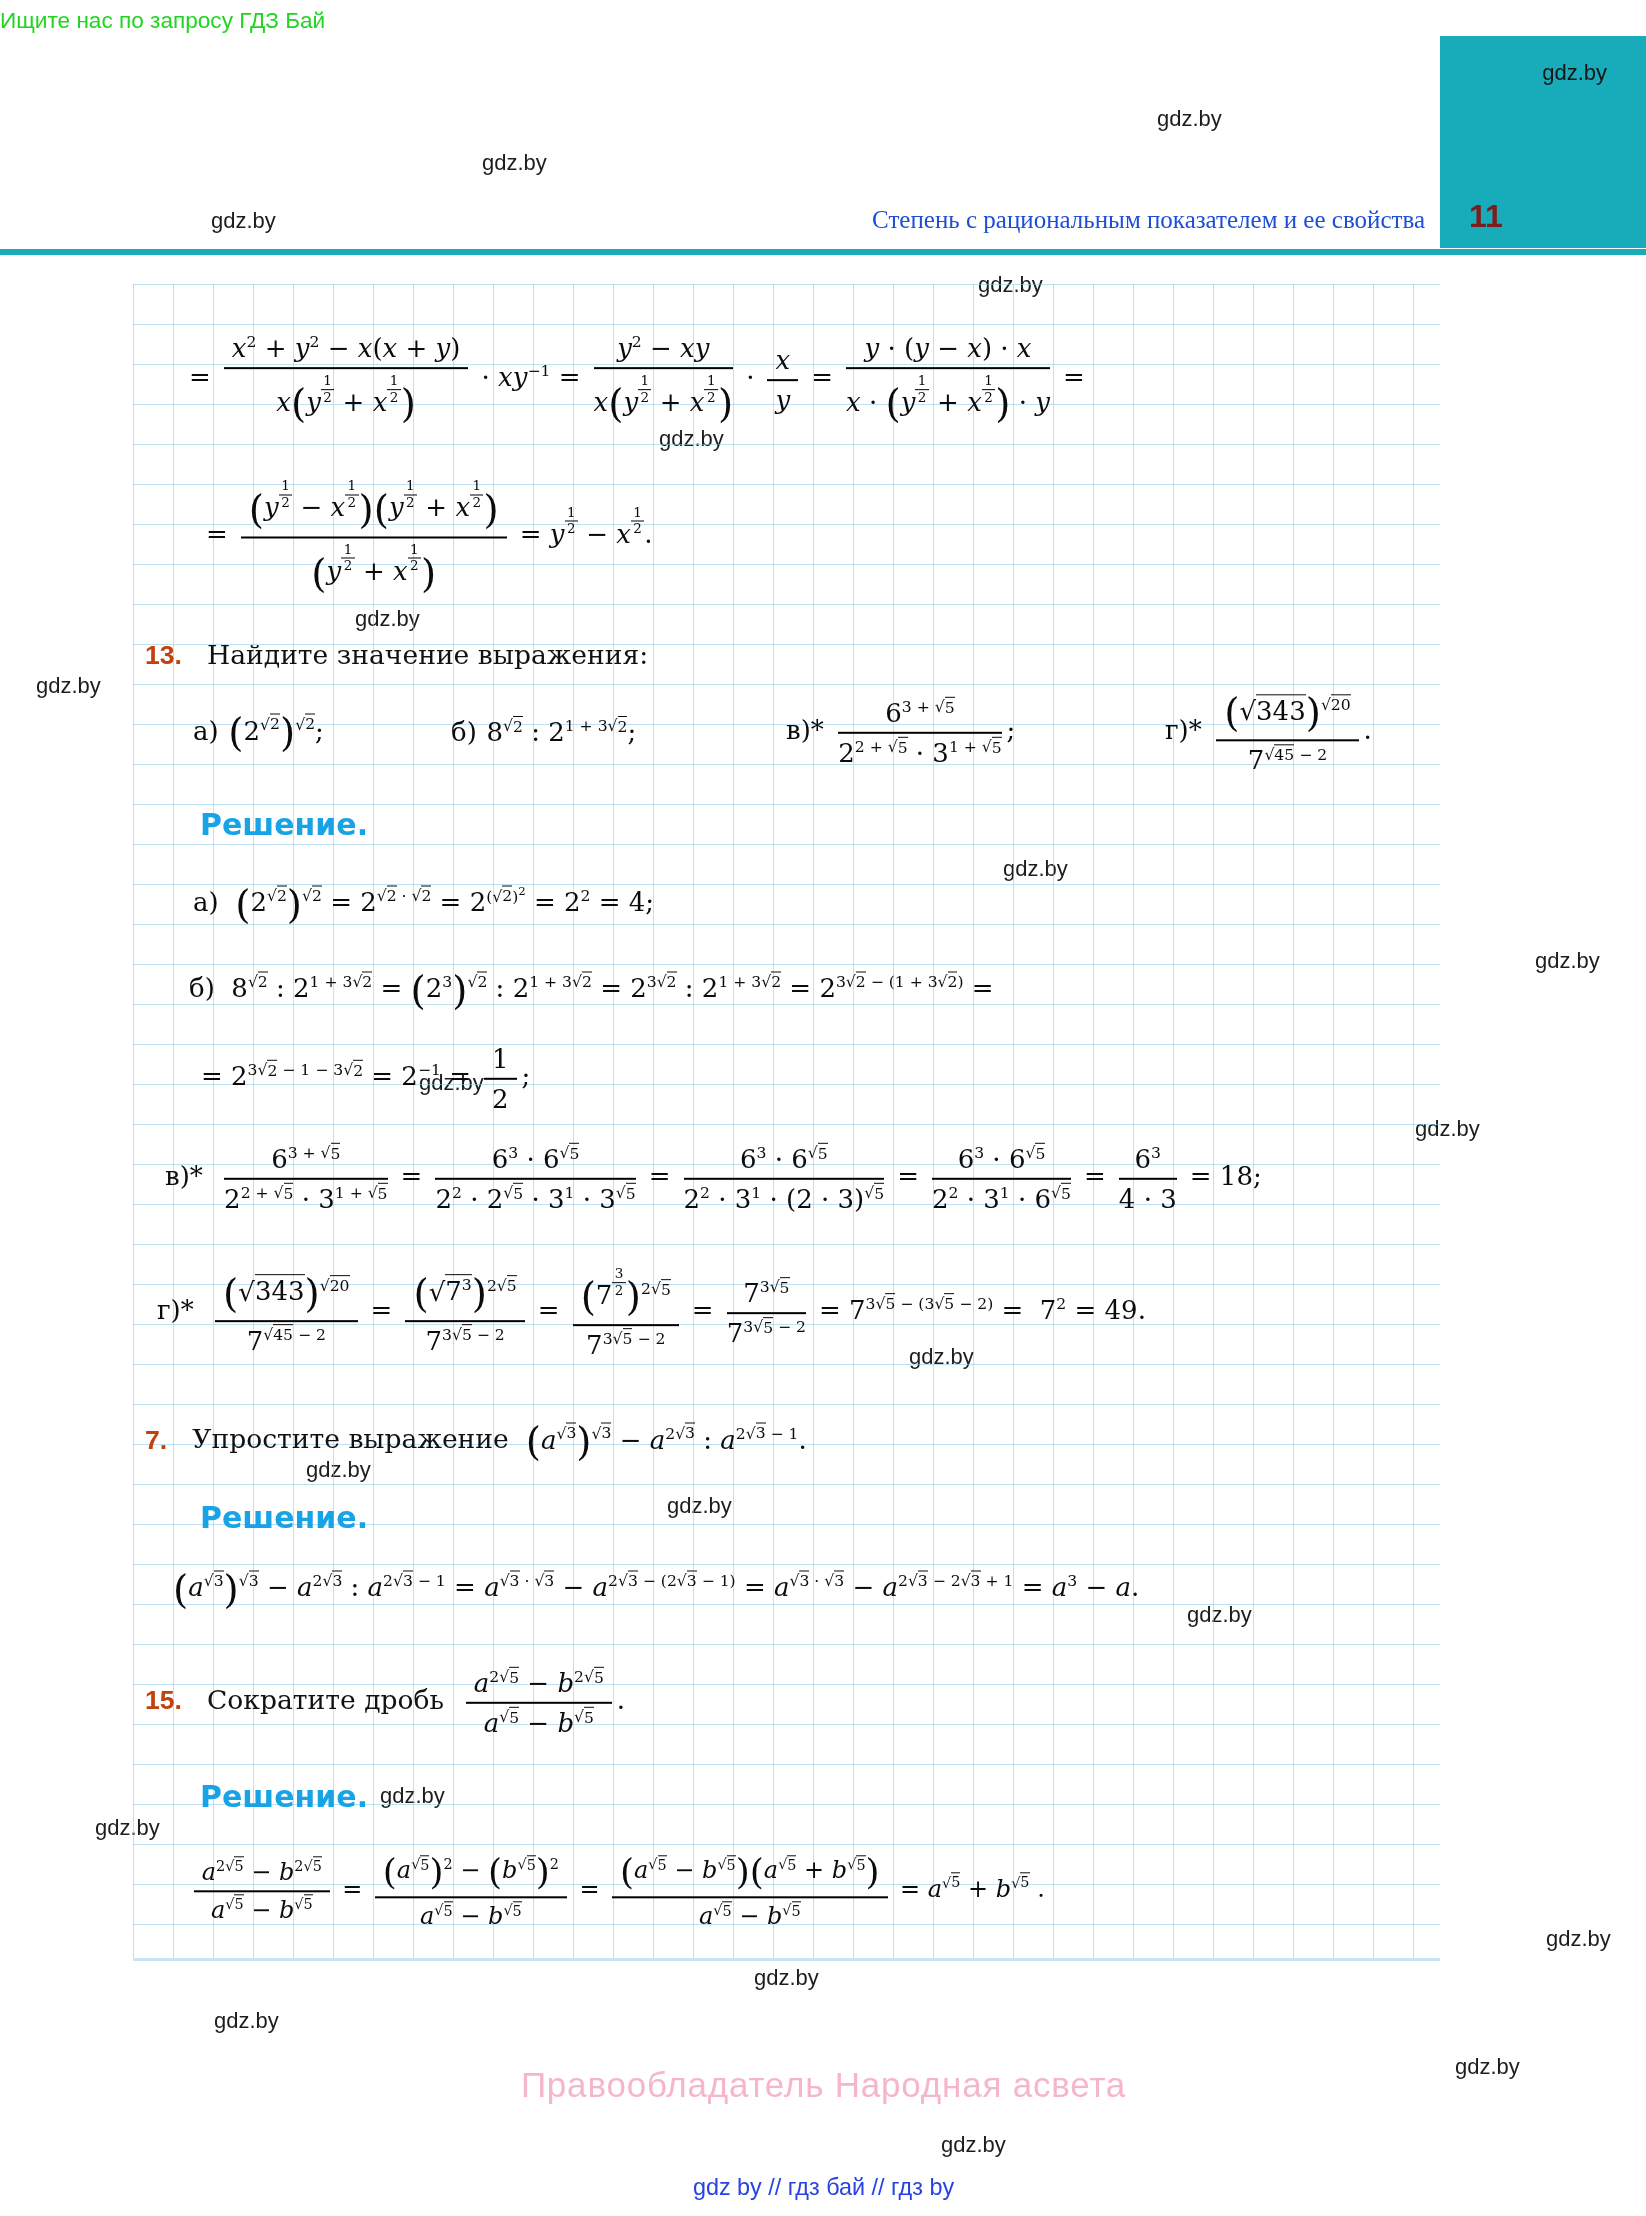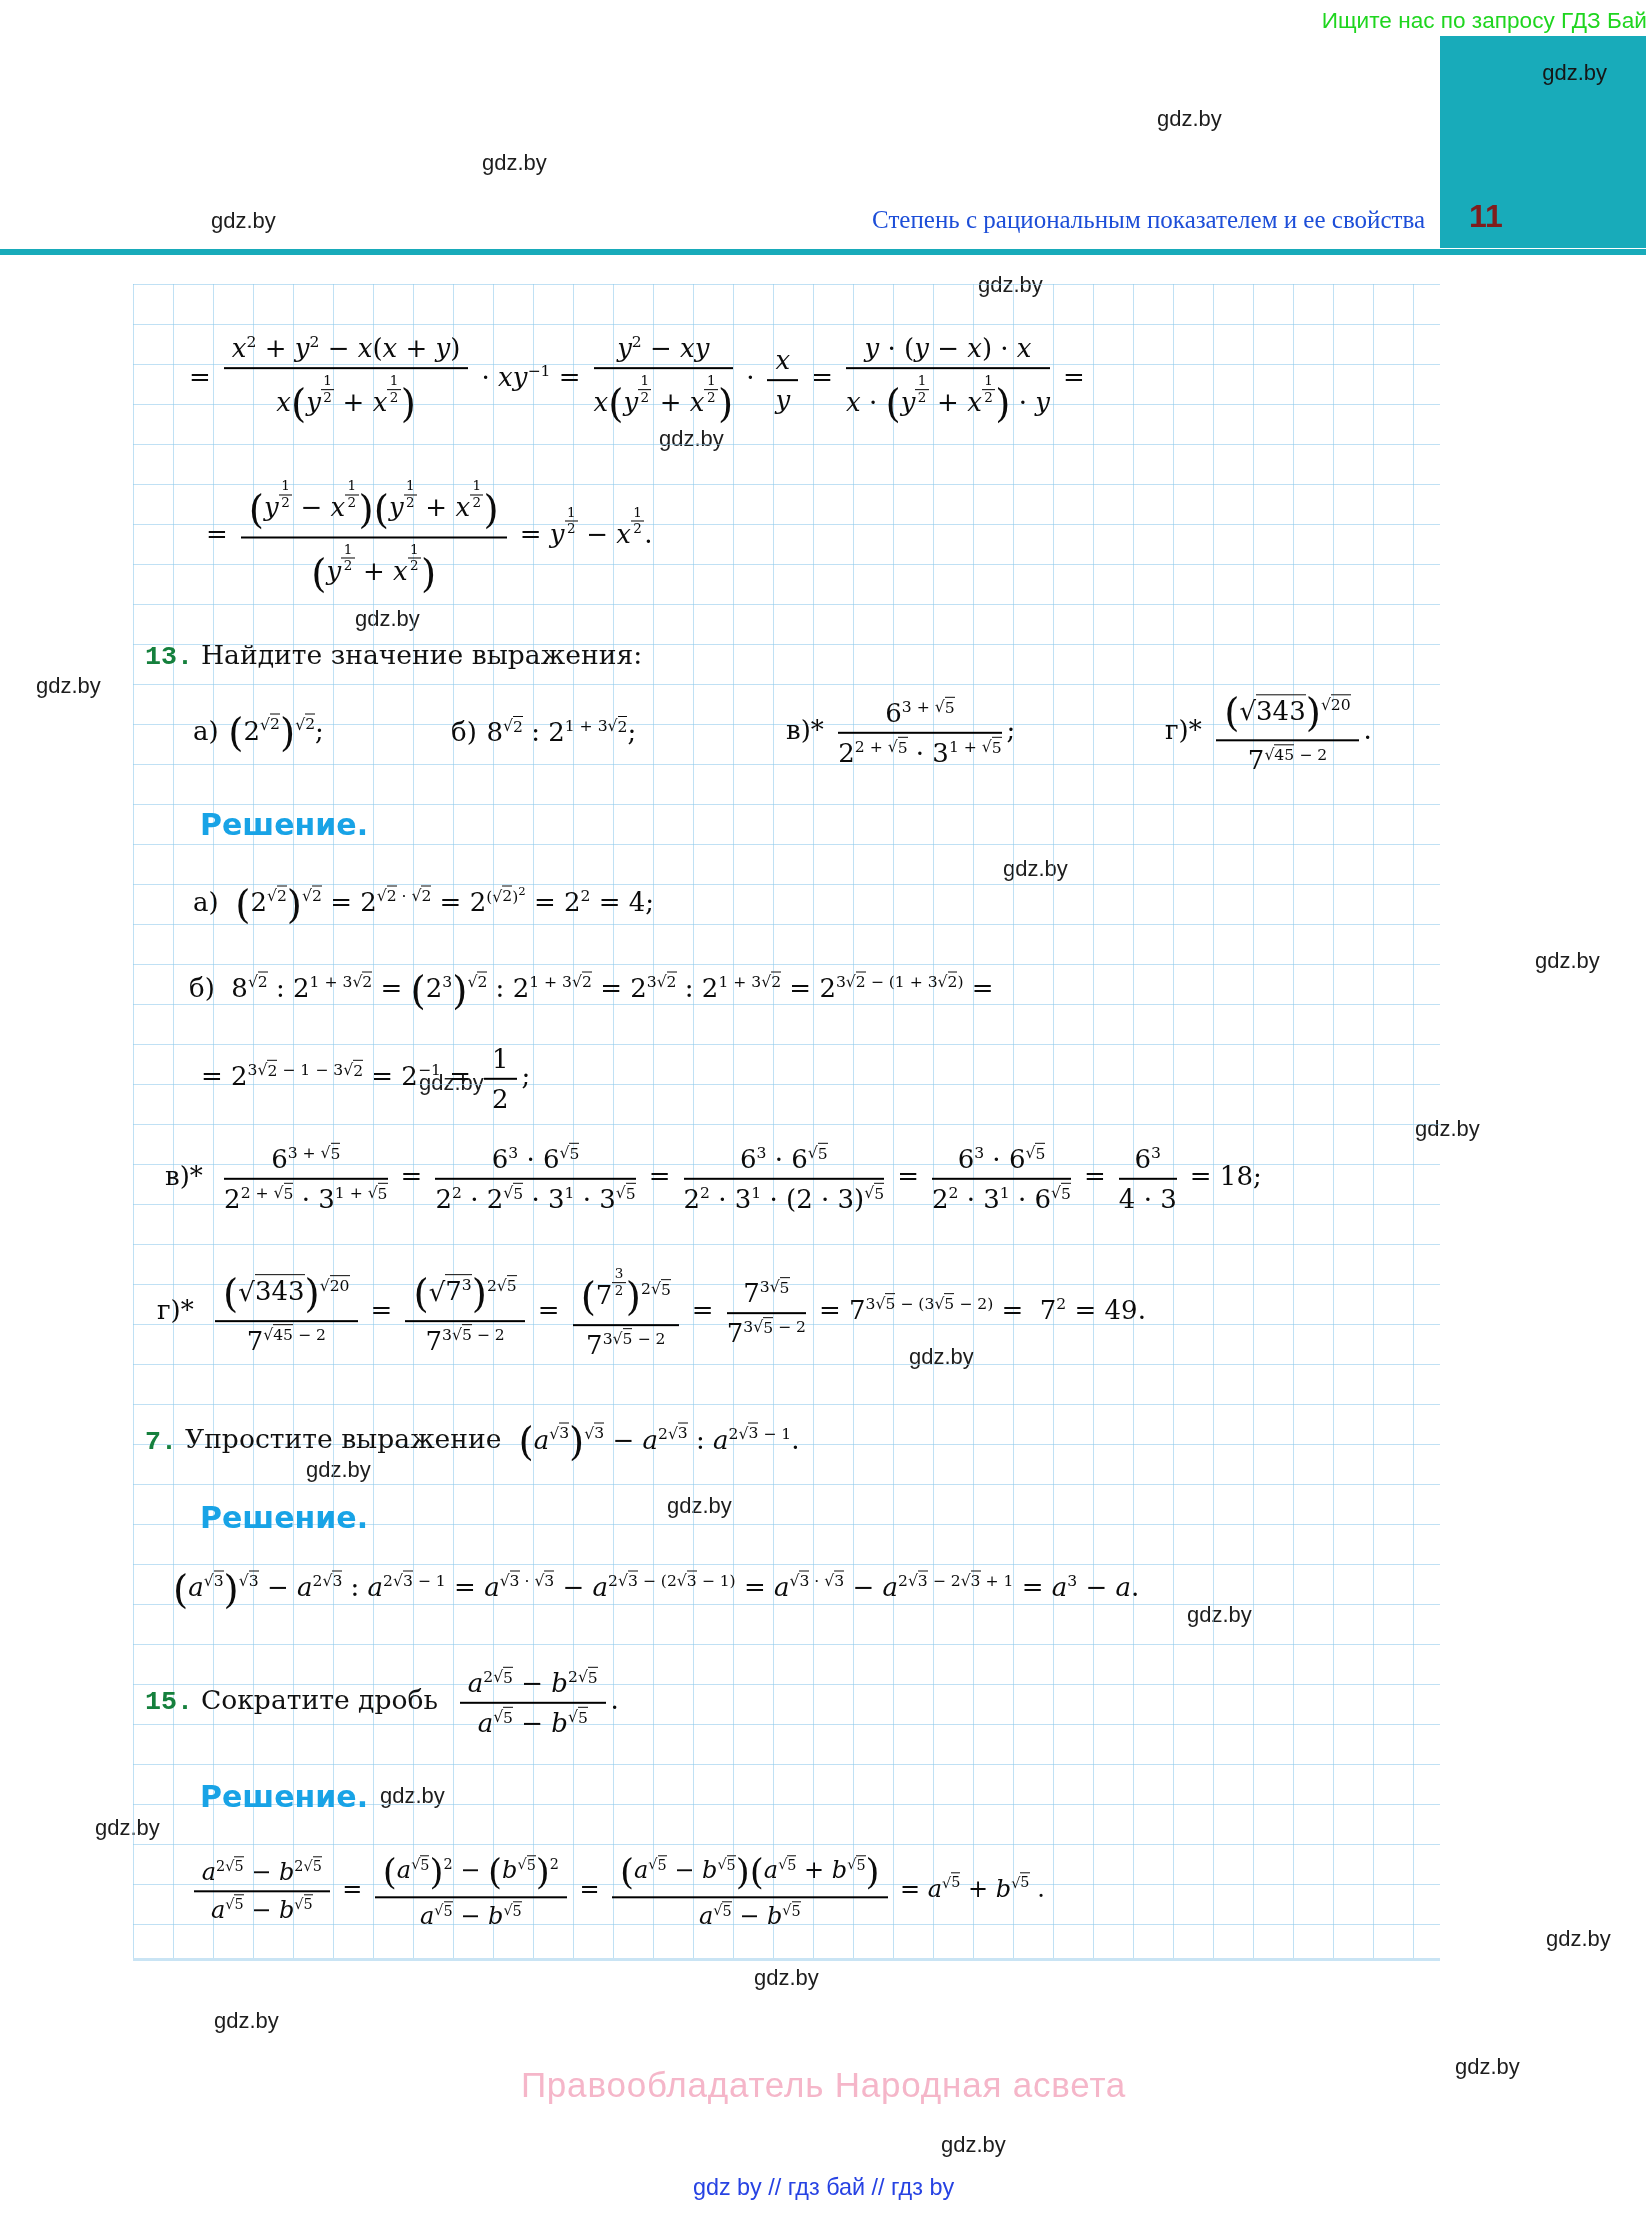--- a/index.html
+++ b/index.html
@@ -1,20 +1,20 @@
 <!DOCTYPE html>
 <html style="font-size:13px"><head>
 <meta charset="utf-8">
 <style>
   html,body{margin:0;padding:0;background:#ffffff;}
   .page{position:relative;width:1647px;height:2216px;background:#ffffff;overflow:hidden;
         font-family:"DejaVu Serif",serif;color:#0b0b0b;}
 
   
-  .banner{position:absolute;left:0;top:8px;width:100%;text-align:right;
+  .banner{position:absolute;left:0;top:8px;width:100%;text-align:left;
           font-family:"Liberation Sans",sans-serif;font-size:22.6px;color:#1fd51f;}
   .title{position:absolute;right:222px;top:206px;font-family:"Liberation Serif",serif;
          font-size:25px;color:#1d4ed8;white-space:nowrap;}
   .tab{position:absolute;left:1440px;top:36px;width:206px;height:212px;background:#18abba;}
   .tab .wm-in{position:absolute;top:24px;right:39px;font-family:"Liberation Sans",sans-serif;
          font-size:22px;color:#161616;}
   .pagenum{position:absolute;left:29px;bottom:13px;font-family:"Liberation Sans",sans-serif;
          font-size:32px;font-weight:bold;color:#7f1d1d;}
   .rule{position:absolute;left:0;top:249px;width:1647px;height:5.6px;background:#18abba;}
 
@@ -40,21 +40,21 @@
   .st{display:inline-block;text-align:center;font-size:52%;line-height:1.12;
       vertical-align:9.7px;font-style:normal;}
   .st .t{display:block;border-bottom:1.6px solid #000;padding:0 2.4px;}
   .st .b{display:block;}
   .rad{white-space:nowrap;}
   .rad .r{border-top:1.6px solid currentColor;padding-top:0.8px;}
   .bp{font-size:150%;vertical-align:middle;}
 
   
   .phead{position:absolute;white-space:nowrap;font-size:26.6px;transform:translateY(-50%);}
-  .pnum{font-family:Liberation Mono, monospace;font-weight:bold;color:#15803d;margin-right:8px;}
+  .pnum{font-family:Liberation Sans, sans-serif;font-weight:bold;color:#c2410c;margin-right:25px;}
   .ptext{color:#111;}
   .pexpr{font-size:26px;}
   .resh{position:absolute;font-family:"DejaVu Sans",sans-serif;font-weight:bold;
         font-size:30px;color:#18a3e6;transform:translateY(-50%);}
   .itemlab{margin-right:9.7px;}
 
   
   .copyright{position:absolute;left:0;top:2065px;width:100%;text-align:center;
         font-family:"Liberation Sans",sans-serif;font-size:35px;color:#f5b6c9;letter-spacing:0.8px;}
   .links{position:absolute;left:0;top:2174px;width:100%;text-align:center;

